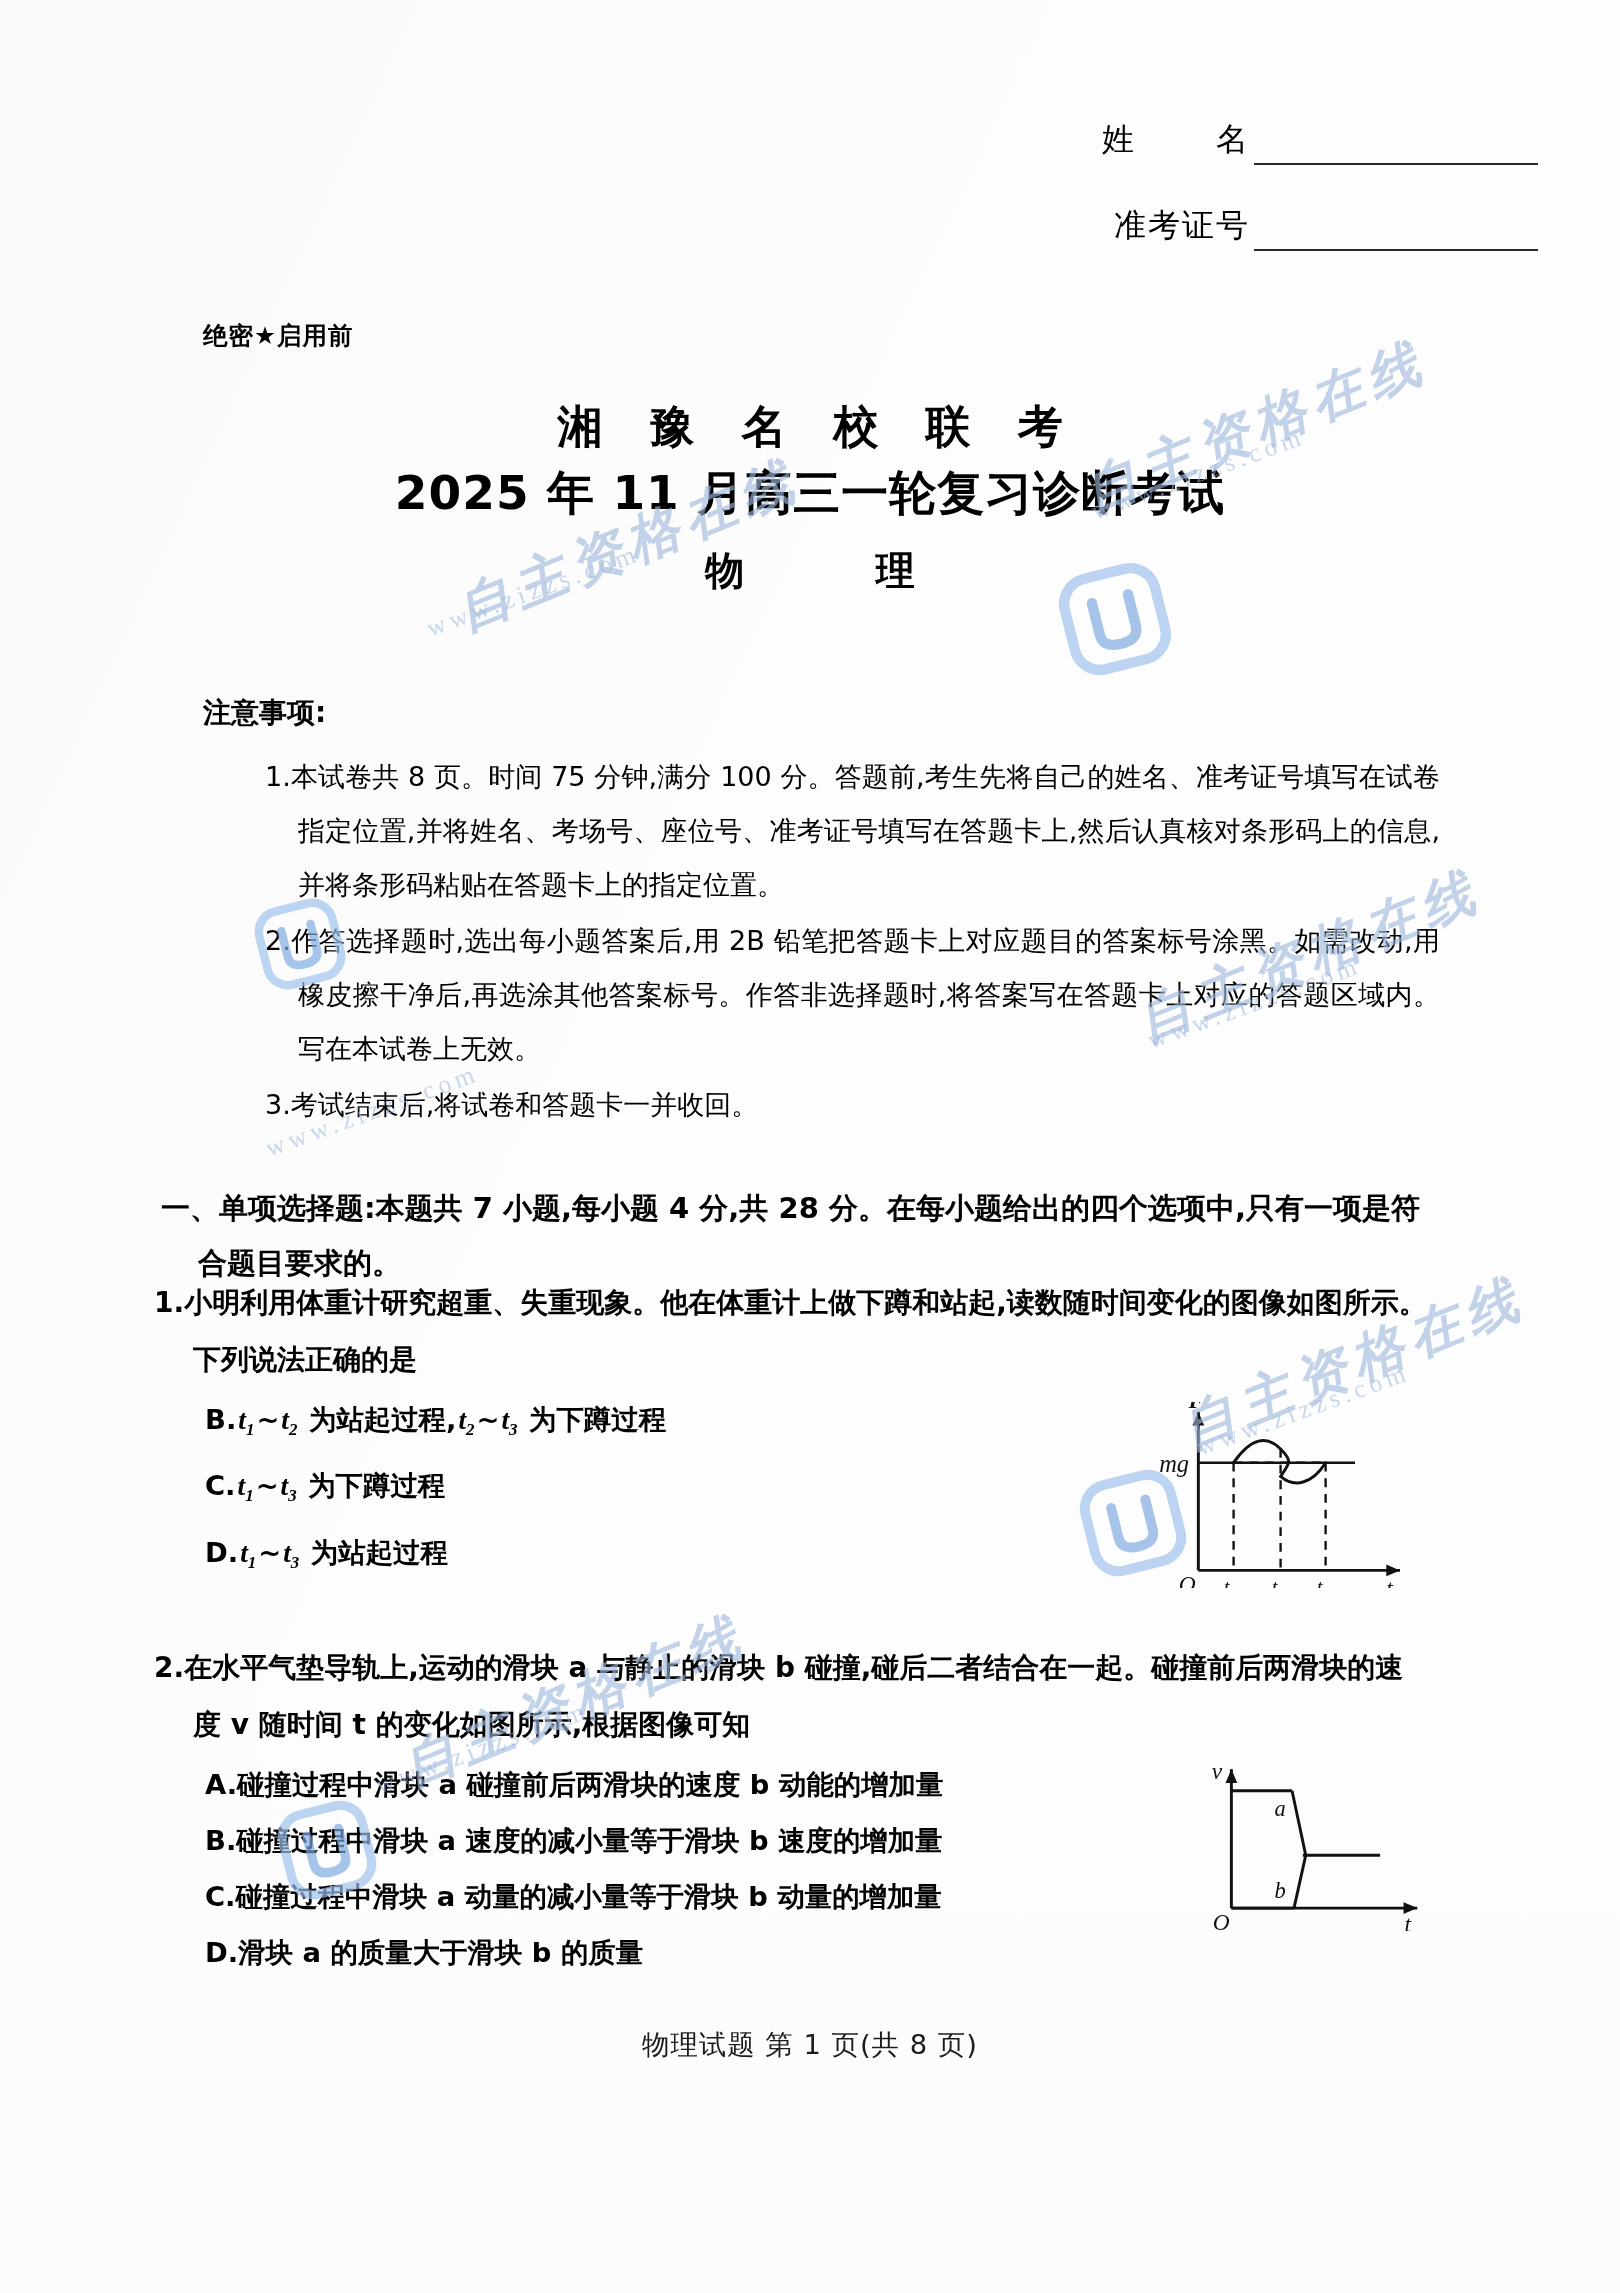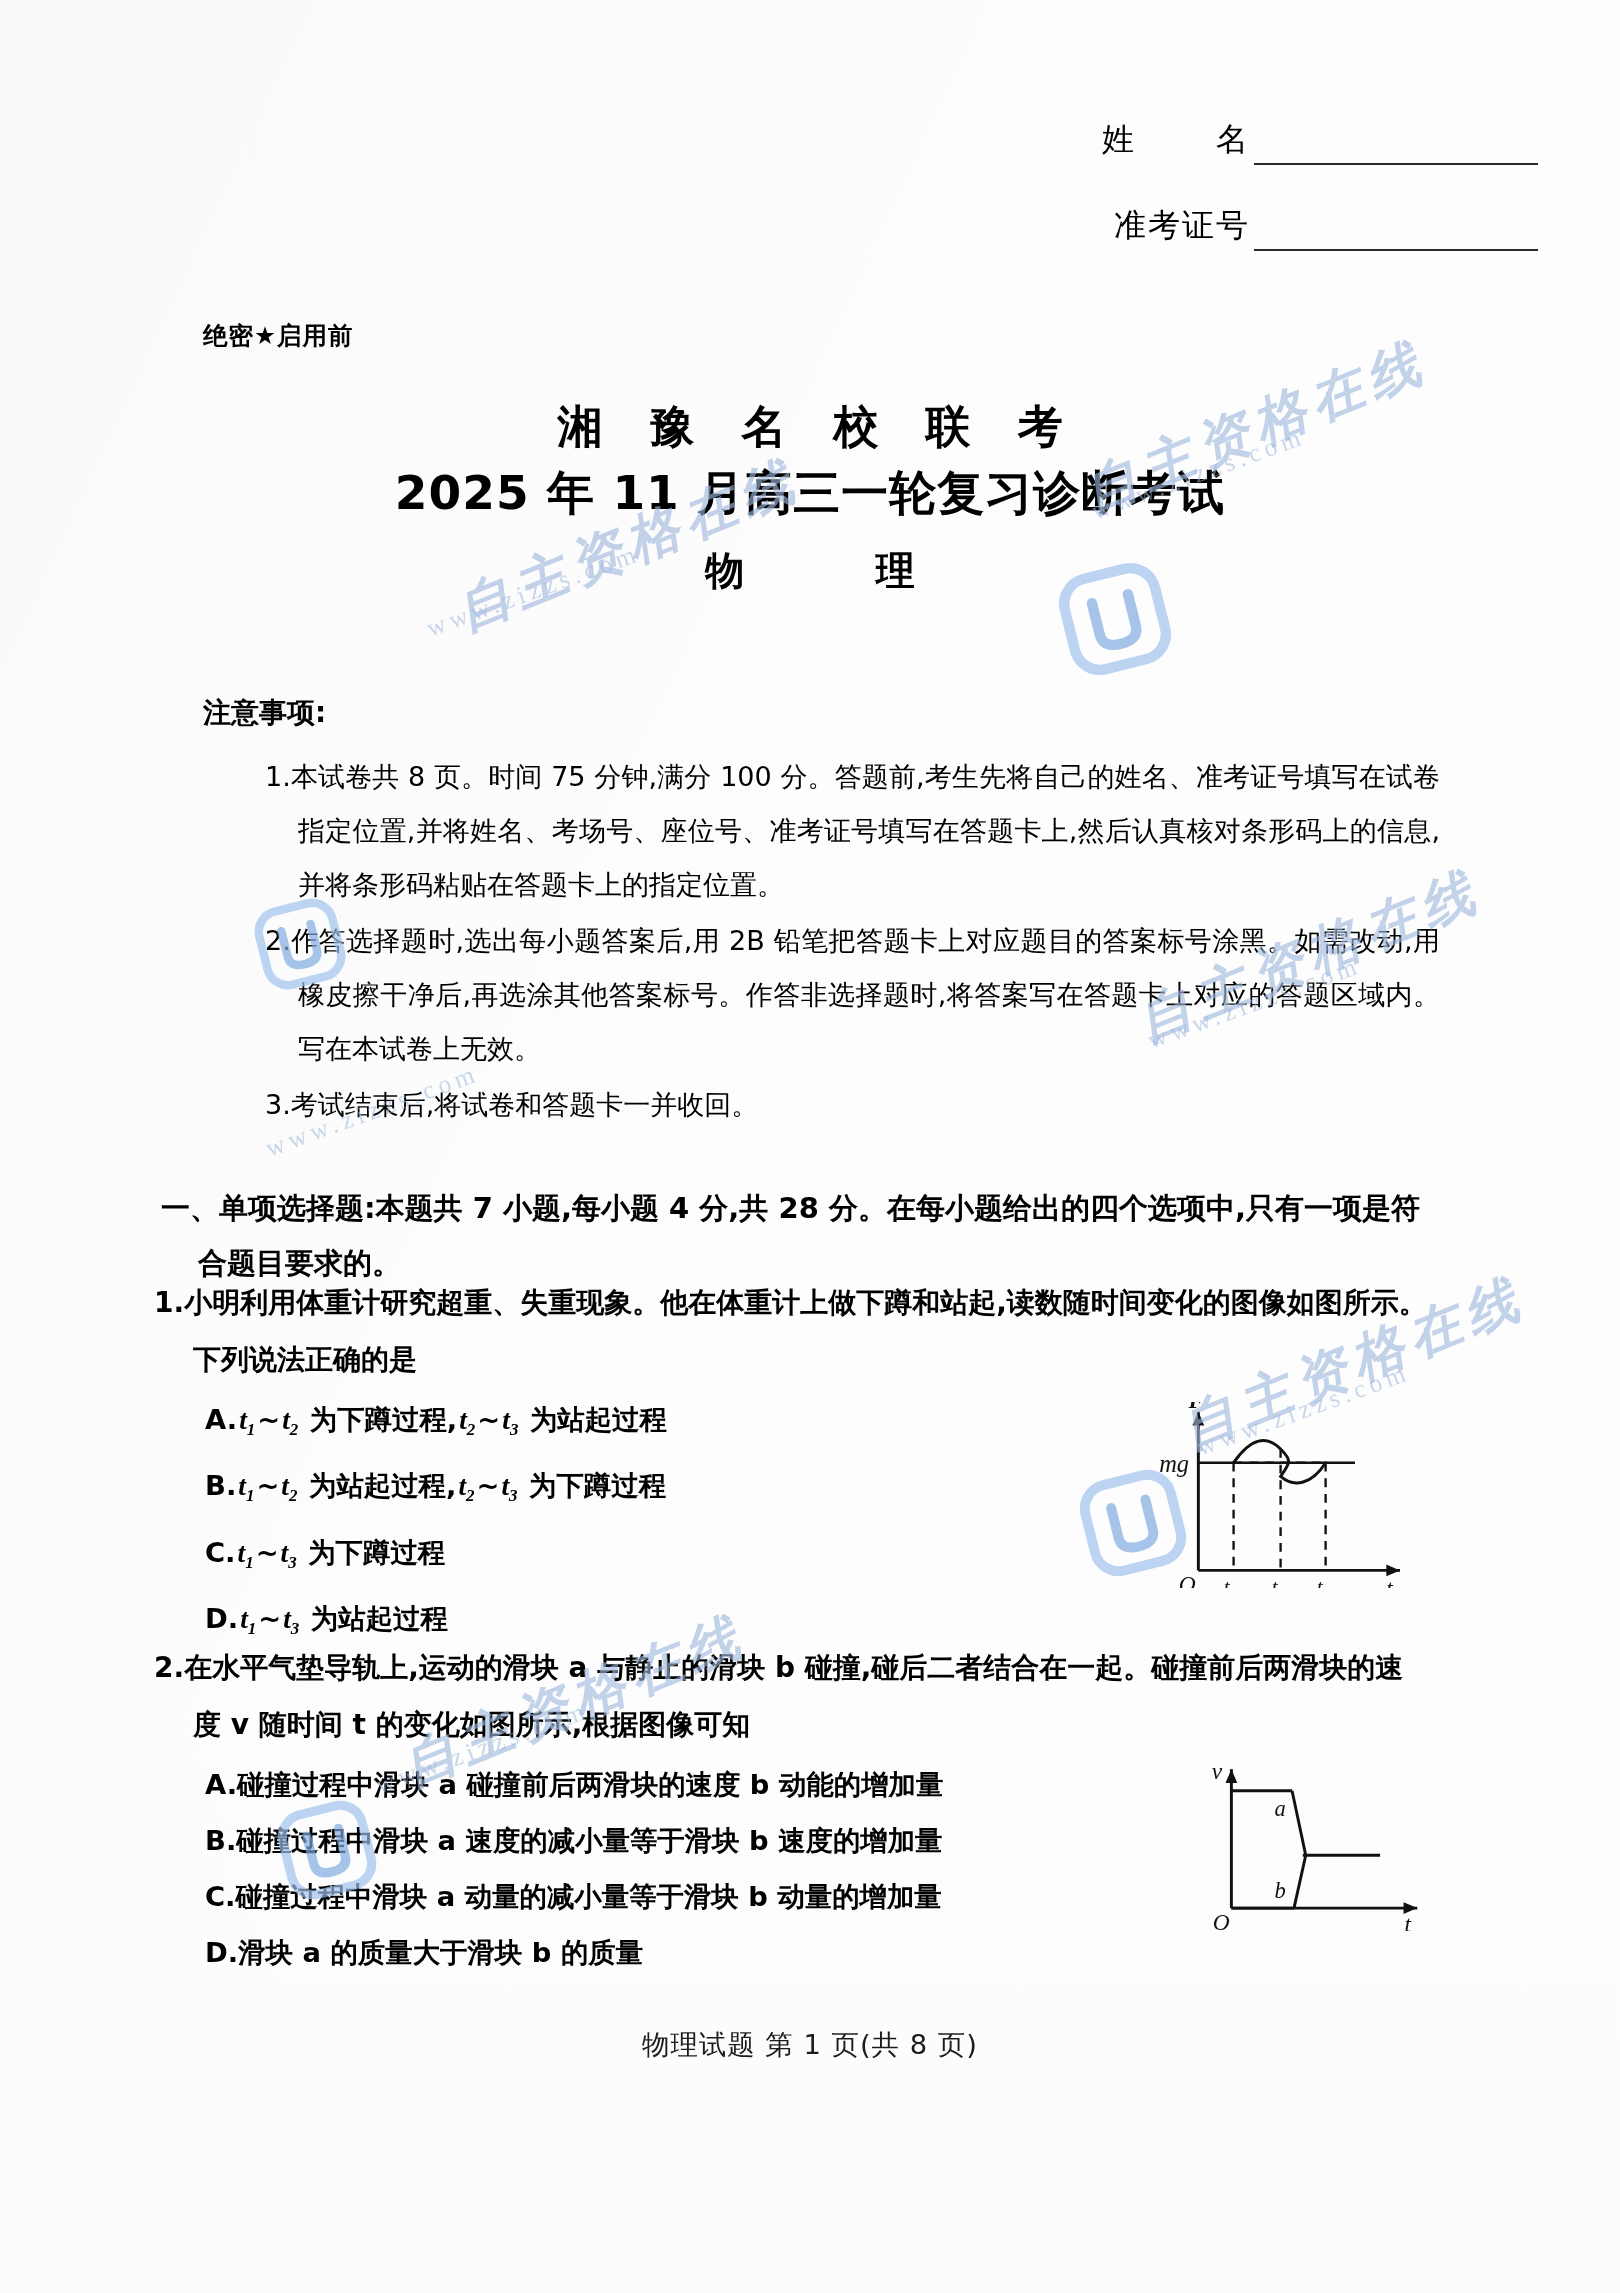--- a/index.html
+++ b/index.html
@@ -288,23 +288,20 @@
   </div>
 
   <div class="section-head">一、单项选择题:本题共 7 小题,每小题 4 分,共 28 分。在每小题给出的四个选项中,只有一项是符合题目要求的。</div>
 
   <div class="q" id="q1">
     <div class="q-stem">
       <span>1.</span><span>小明利用体重计研究超重、失重现象。他在体重计上做下蹲和站起,读数随时间变化的图像如图所示。下列说法正确的是</span>
     </div>
     <div class="q-opts">
       <div class="opt">
-        <span>A.</span><span class="it">t<sub>1</sub></span>~<span class="it">t<sub>2</sub></span> 为下蹲过程,<span class="it">t<sub>2</sub></span>~<span class="it">t<sub>3</sub></span> 为站起过程
-      </div>
-      <div class="opt">
         <span>B.</span><span class="it">t<sub>1</sub></span>~<span class="it">t<sub>2</sub></span> 为站起过程,<span class="it">t<sub>2</sub></span>~<span class="it">t<sub>3</sub></span> 为下蹲过程
       </div>
       <div class="opt">
         <span>C.</span><span class="it">t<sub>1</sub></span>~<span class="it">t<sub>3</sub></span> 为下蹲过程
       </div>
       <div class="opt">
         <span>D.</span><span class="it">t<sub>1</sub></span>~<span class="it">t<sub>3</sub></span> 为站起过程
       </div>
     </div>
   </div>

